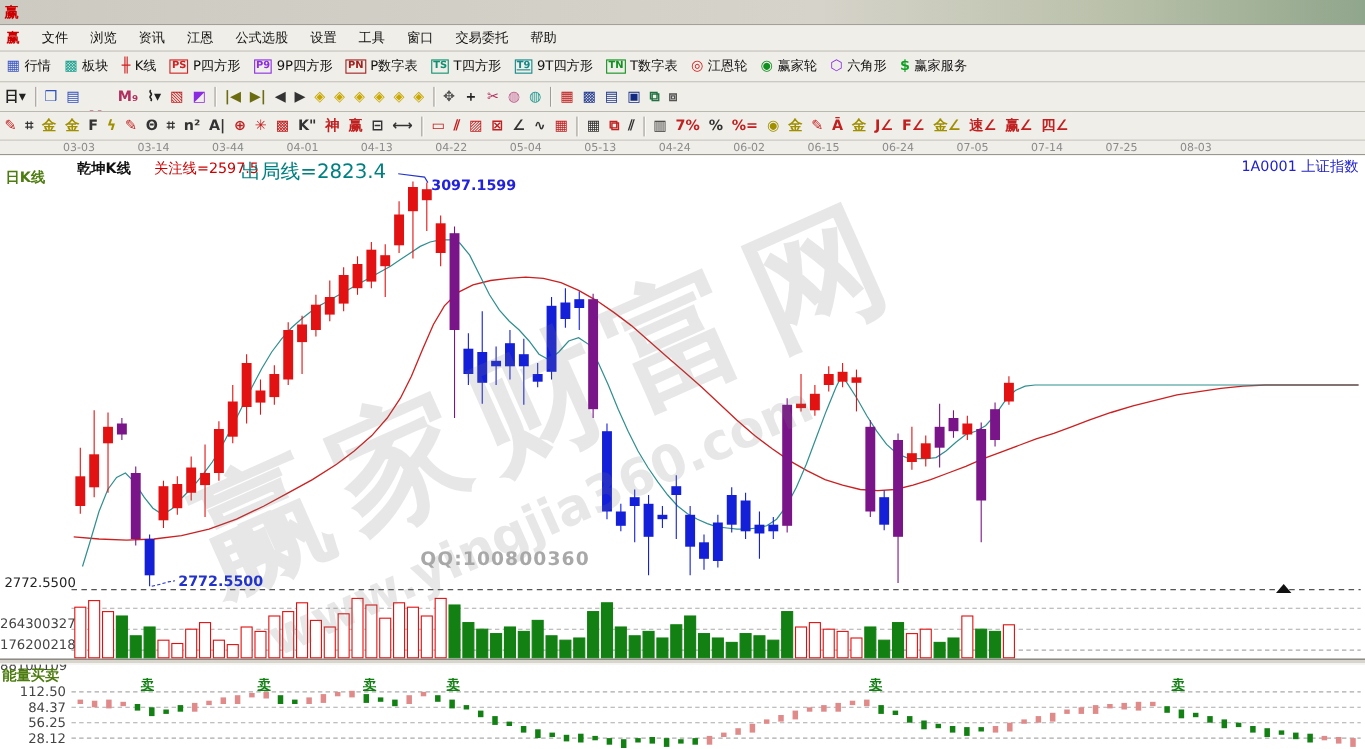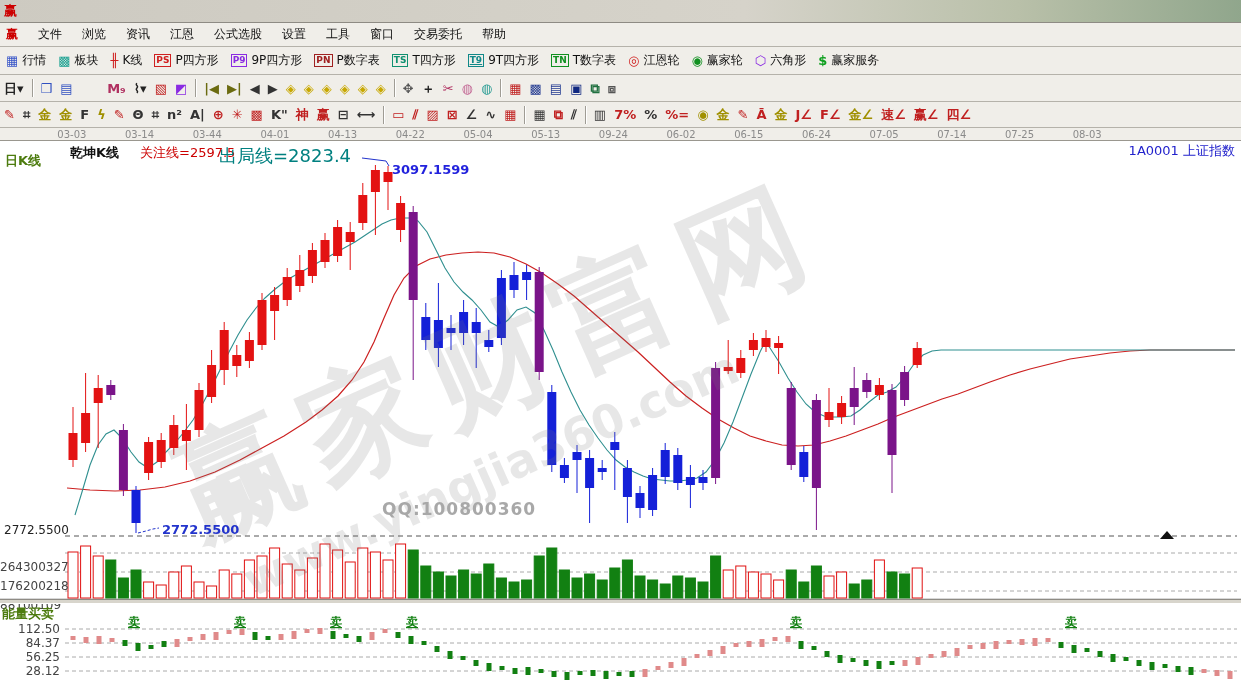--- a/index.html
+++ b/index.html
@@ -693,21 +693,21 @@
     <div id="datestrip">
 
     <div class="dateslot"><span class="mlabel">03-03</span></div>
         <div class="dateslot"><span class="mlabel">03-14</span></div>
         <div class="dateslot"><span class="mlabel">03-44</span></div>
         <div class="dateslot"><span class="mlabel">04-01</span></div>
         <div class="dateslot"><span class="mlabel">04-13</span></div>
         <div class="dateslot"><span class="mlabel">04-22</span></div>
         <div class="dateslot"><span class="mlabel">05-04</span></div>
         <div class="dateslot"><span class="mlabel">05-13</span></div>
-        <div class="dateslot"><span class="mlabel">09-24</span></div>
+        <div class="dateslot"><span class="mlabel">04-24</span></div>
         <div class="dateslot"><span class="mlabel">06-02</span></div>
         <div class="dateslot"><span class="mlabel">06-15</span></div>
         <div class="dateslot"><span class="mlabel">06-24</span></div>
         <div class="dateslot"><span class="mlabel">07-05</span></div>
         <div class="dateslot"><span class="mlabel">07-14</span></div>
         <div class="dateslot"><span class="mlabel">07-25</span></div>
         <div class="dateslot"><span class="mlabel">08-03</span></div>
       </div>
 
     <div class="watermark" id="wm-cn">赢家财富网</div>

